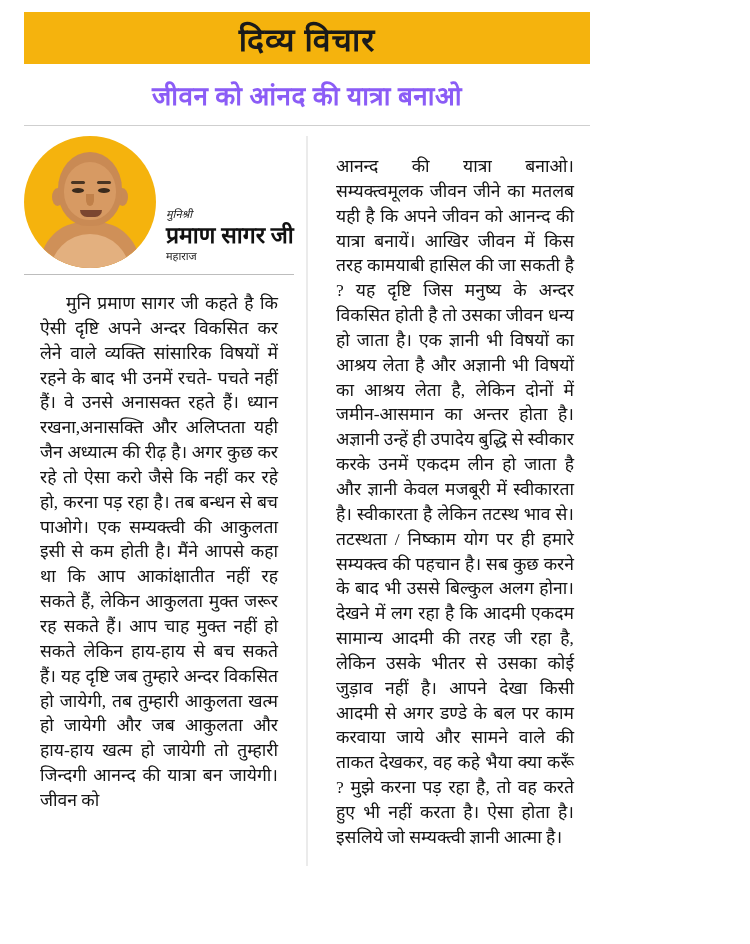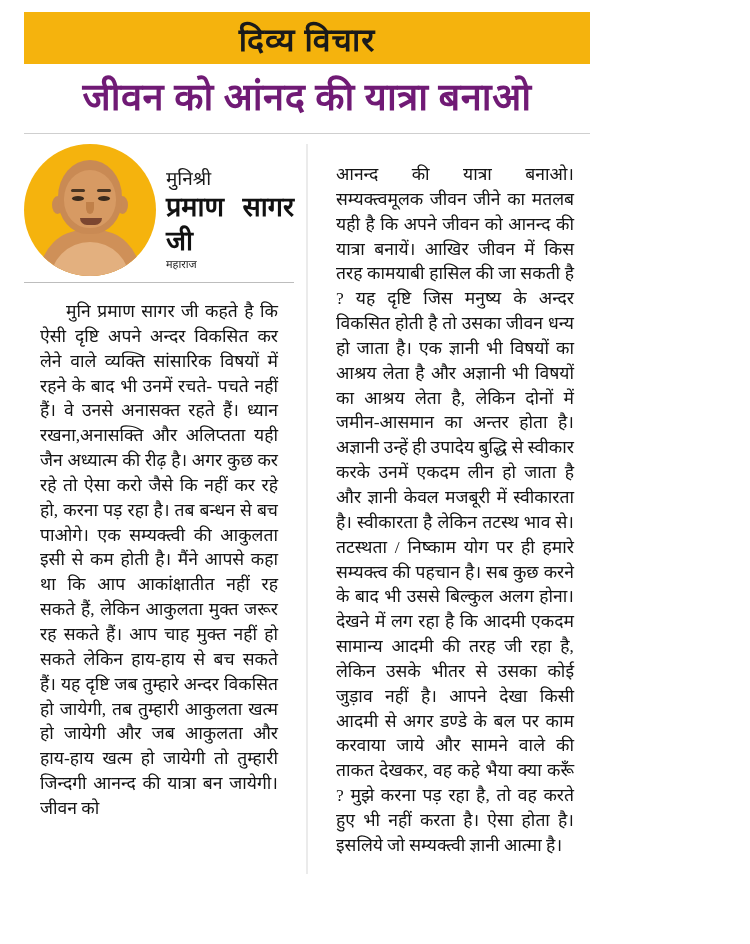--- a/index.html
+++ b/index.html
@@ -35,23 +35,23 @@
     font-family: "Liberation Serif", serif;
     font-weight: bold;
     font-size: 32px;
     letter-spacing: 1px;
     color: #1a1a1a;
   }
   
   .headline {
     text-align: center;
     font-weight: bold;
-    font-size: 38px;
-    color: #701a75;
-    margin-top: 5px;
+    font-size: 26px;
+    color: #8b5cf6;
+    margin-top: 13px;
     margin-bottom: 12px;
     letter-spacing: 0.5px;
   }
   .rule {
     border: 0;
     border-top: 1px solid #cfcfcf;
     margin: 0 6px 10px 6px;
   }
   
   .columns {
@@ -189,25 +189,26 @@
     width: 80px;
     height: 44px;
     border-radius: 40px 40px 0 0;
     background: #e3b07f;
   }
   .author-text {
     padding-bottom: 4px;
     line-height: 1.25;
   }
   .author-pre {
-    font-size: 19px;
+    font-size: 11px;
     color: #1a1a1a;
+    font-style: italic;
   }
   .author-name {
-    font-size: 27px;
+    font-size: 23px;
     font-weight: bold;
     color: #111111;
   }
   .author-post {
     font-size: 11px;
     color: #1a1a1a;
   }
   .author-rule {
     border: 0;
     border-top: 1px solid #bdbdbd;

